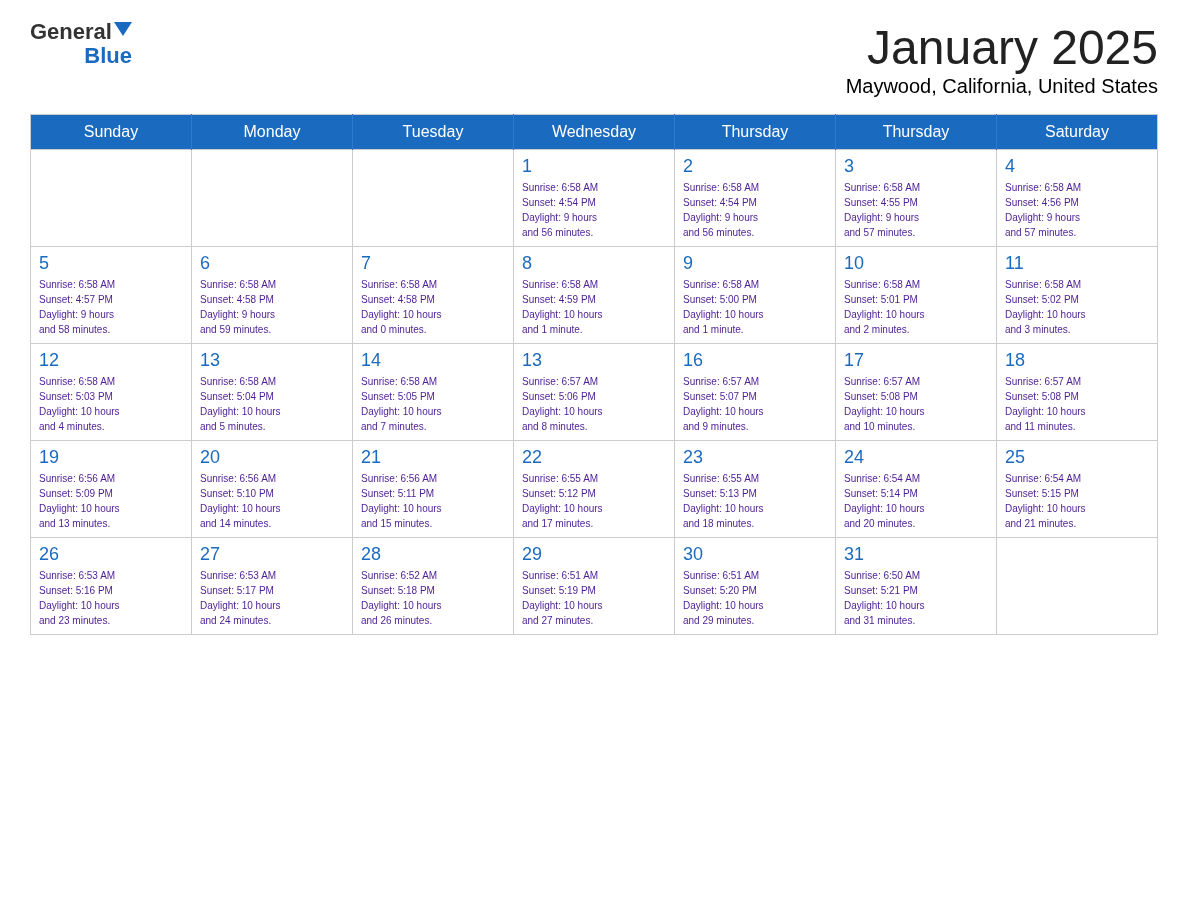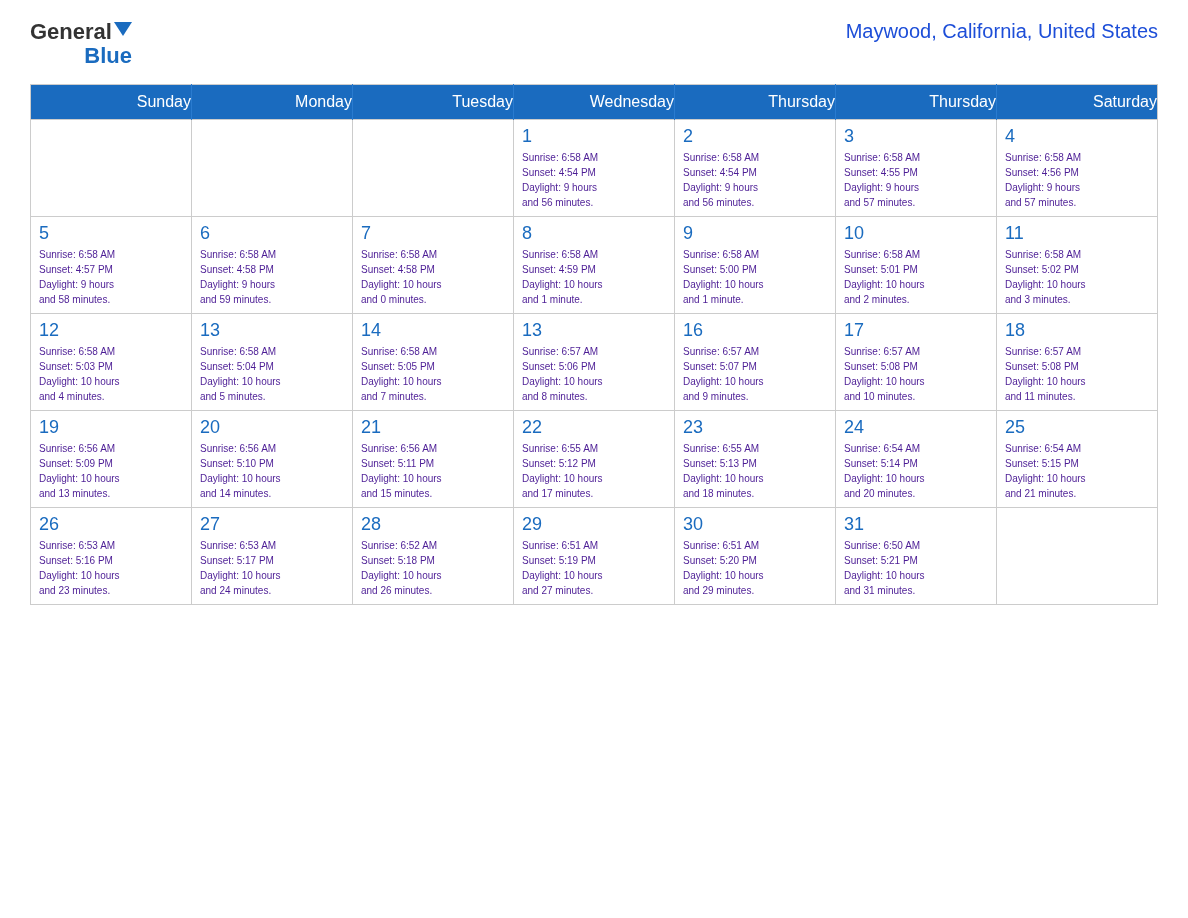--- a/index.html
+++ b/index.html
@@ -43,31 +43,31 @@
       text-align: right;
     }
     .title-block h1 {
       font-size: 48px;
       font-weight: normal;
       color: #222;
     }
     .title-block h2 {
       font-size: 20px;
       font-weight: normal;
-      color: #1d4ed8;
+      color: #000000;
     }
     .calendar {
       width: 100%;
       border-collapse: collapse;
       border: 1px solid #ccc;
     }
     .calendar thead th {
       background-color: #1a6bbf;
       color: #fff;
-      text-align: right;
+      text-align: center;
       padding: 8px 0;
       font-size: 16px;
       font-weight: normal;
       border-right: 1px solid #2a7bcf;
     }
     .calendar thead th:last-child {
       border-right: none;
     }
     .calendar tbody td {
       border: 1px solid #ccc;
@@ -108,20 +108,21 @@
 
 <div class="header">
   <div class="logo">
     <div style="display:flex; align-items:center;">
       <span class="logo-text">General</span>
       <span class="logo-triangle"></span>
     </div>
     <span class="logo-text" style="color:#1a6bbf; font-weight:bold; font-size:22px;">Blue</span>
   </div>
   <div class="title-block">
+    <h1>January 2025</h1>
     <h2>Maywood, California, United States</h2>
   </div>
 </div>
 
 <table class="calendar">
   <thead>
     <tr>
     <th>Sunday</th>
         <th>Monday</th>
         <th>Tuesday</th>

